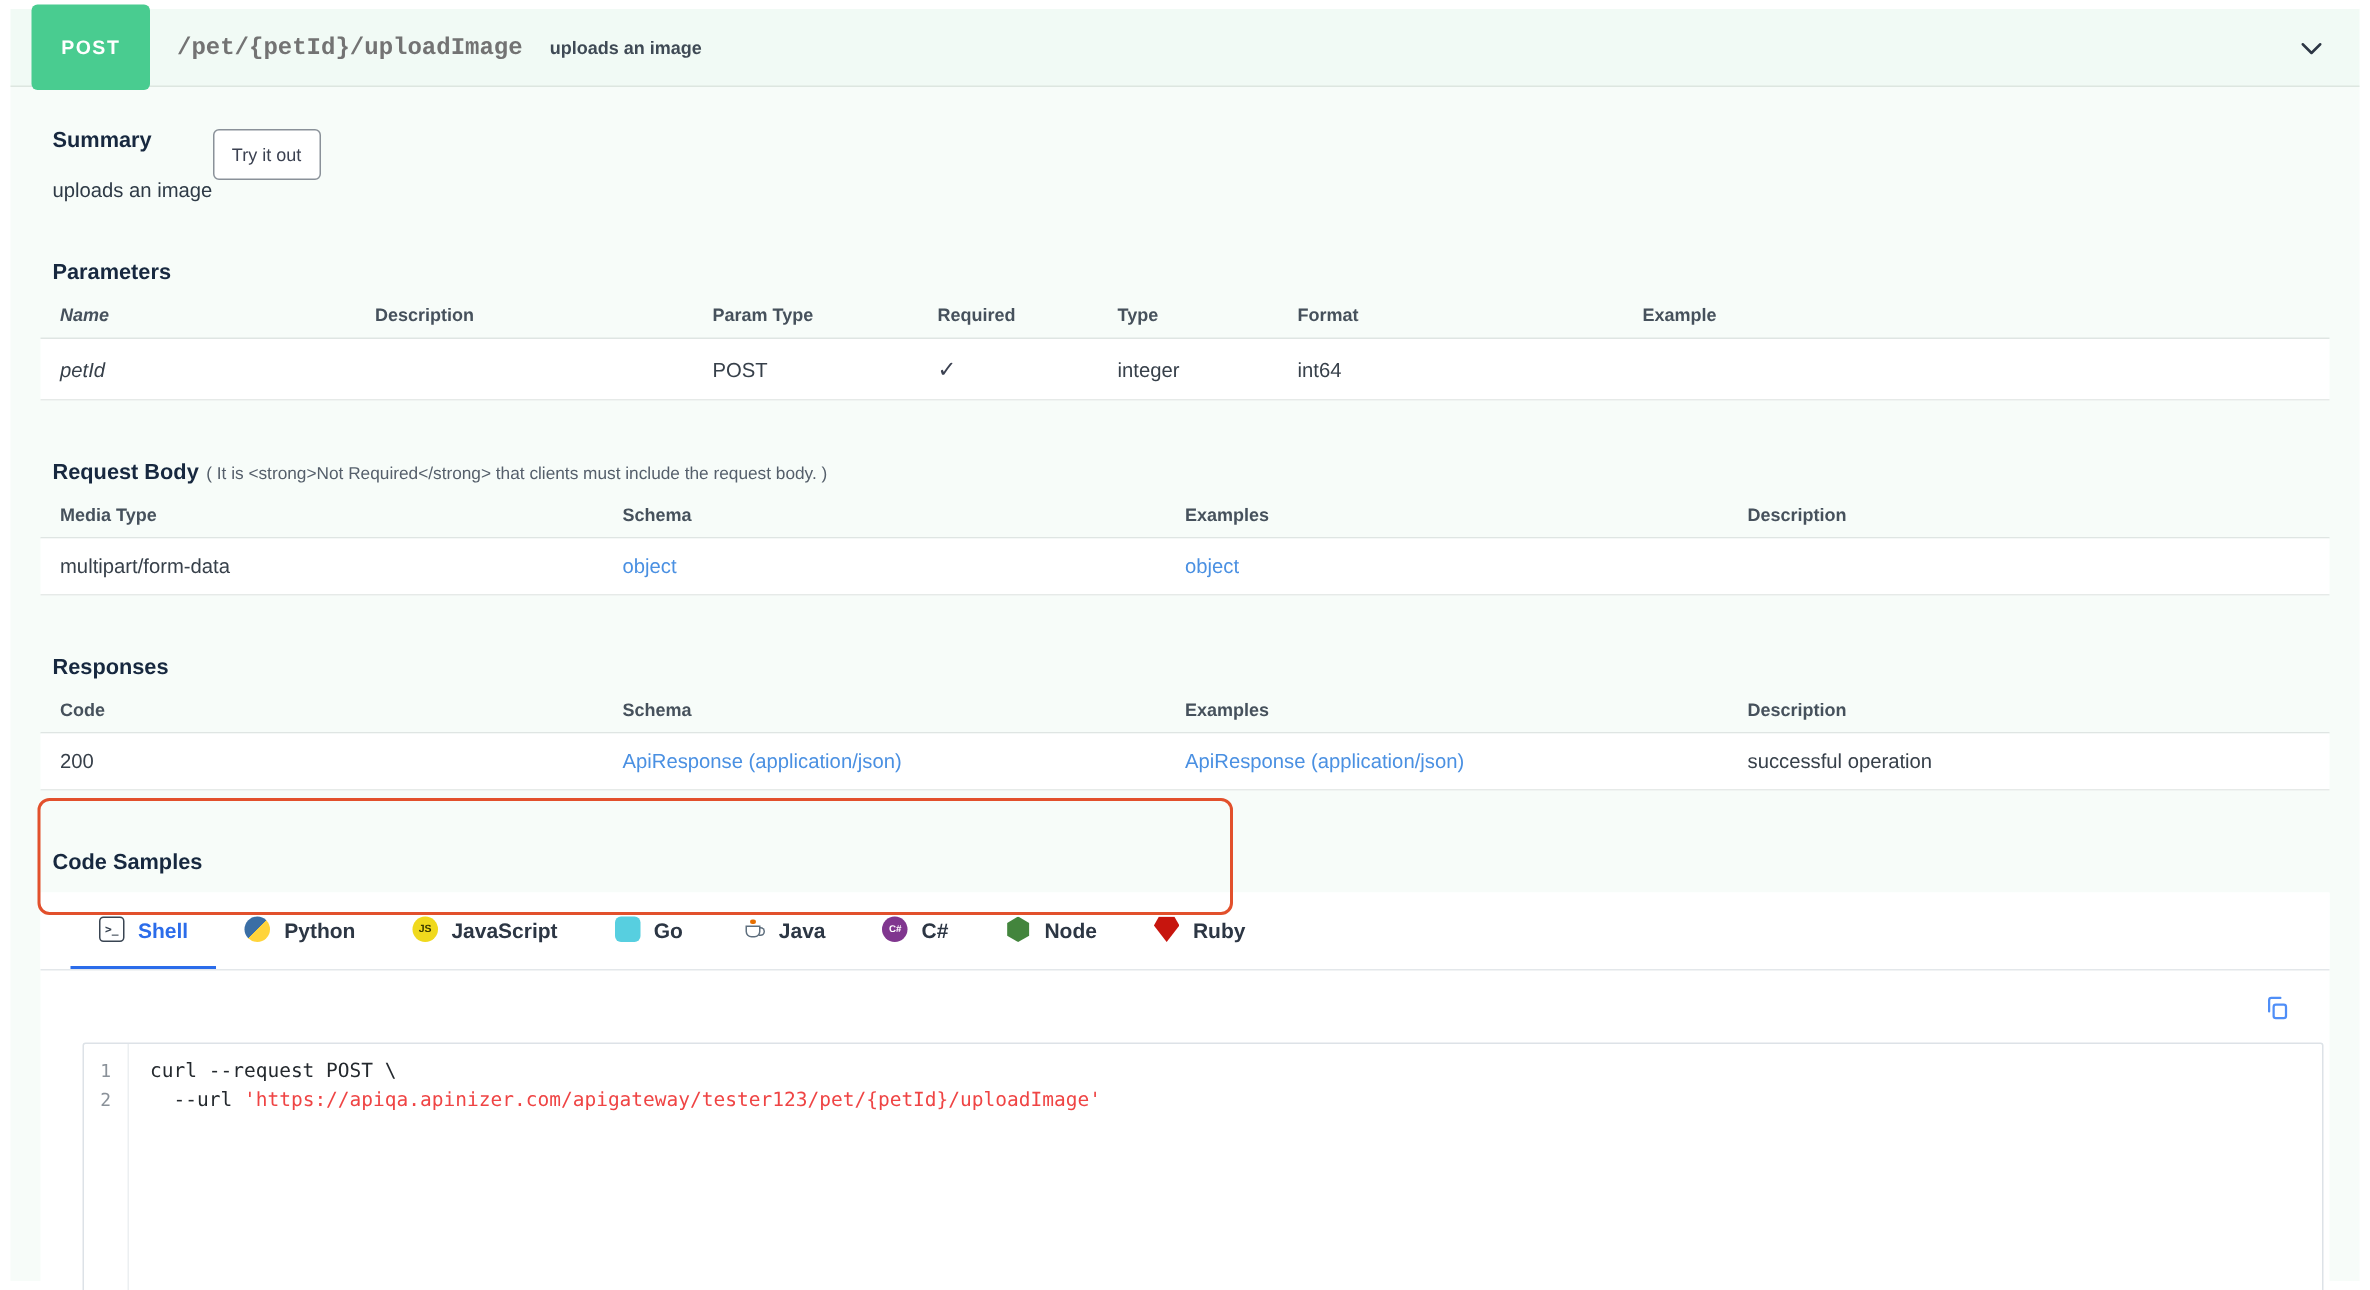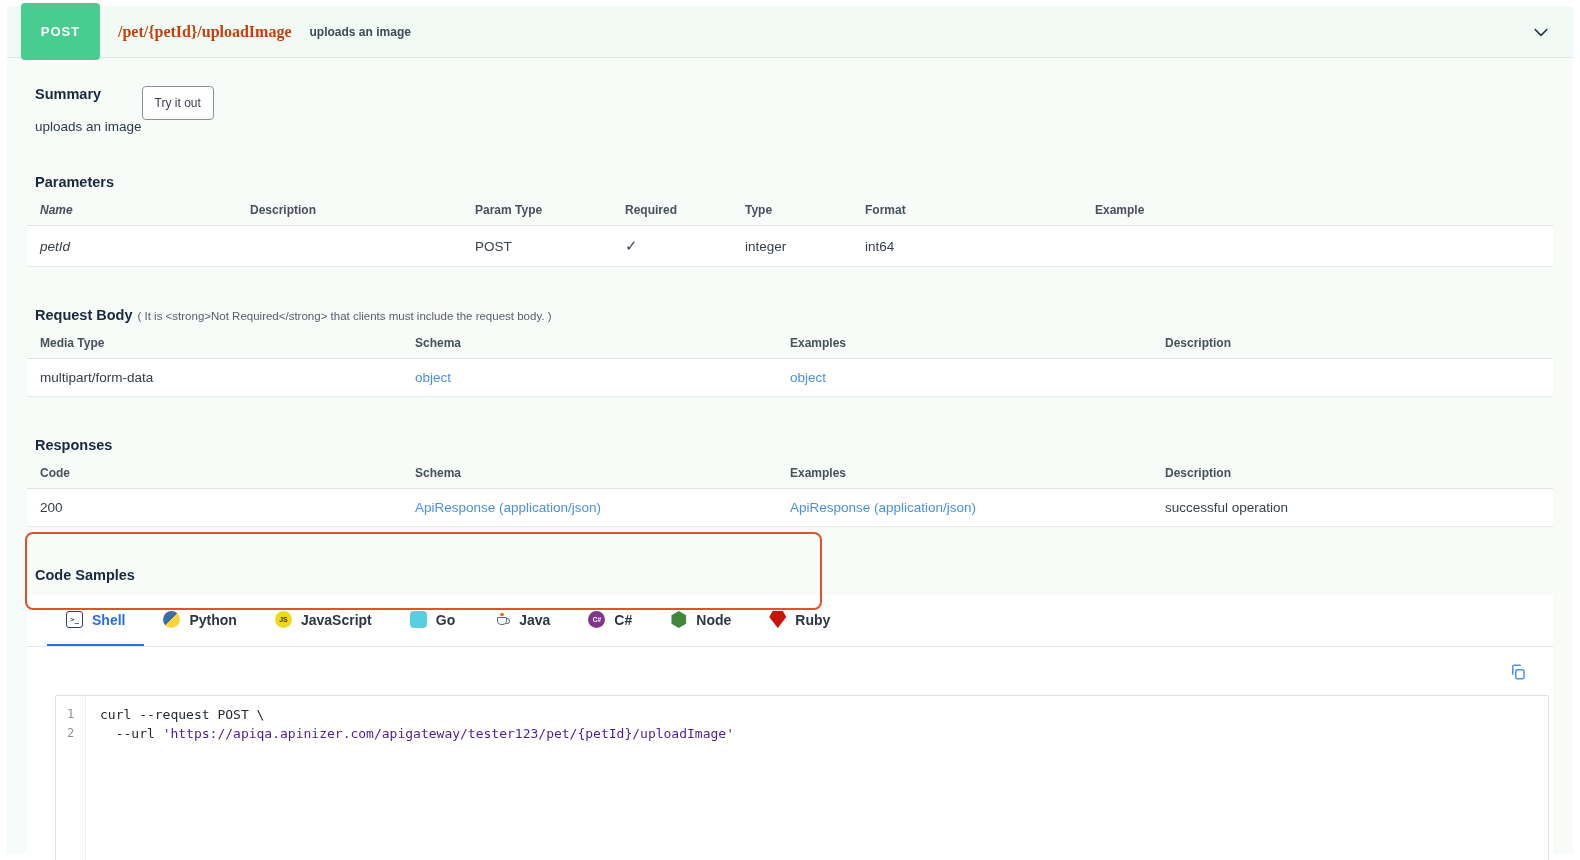--- a/index.html
+++ b/index.html
@@ -6,22 +6,22 @@
   html, body { width: 1580px; height: 860px; overflow: hidden; background: #ffffff;
     font-family: "Liberation Sans", sans-serif; color: #37404a; }
   body { padding: 6px 7px; }
   .page { position: relative; width: 1566px; height: 854px; }
 
   
   .op-header { display: flex; align-items: center; height: 52px; padding: 0 14px;
     background: #f1faf5; border-bottom: 1px solid #dde6e0; cursor: pointer; }
   .method-badge { background: #49cc90; color: #fff; font-weight: bold; font-size: 13px;
     letter-spacing: 1px; padding: 21px 0; width: 79px; text-align: center; border-radius: 4px; }
-  .op-path { margin-left: 18px; font-family: Liberation Serif, serif; font-weight: bold;
-    font-size: 16px; color: #c2410c; }
+  .op-path { margin-left: 18px; font-family: Liberation Mono, monospace; font-weight: bold;
+    font-size: 16px; color: #737373; }
   .op-desc { margin-left: 18px; font-size: 12px; color: #3f4a55; font-weight: 600; }
   .chevron { margin-left: auto; padding-right: 8px; display: flex; align-items: center; }
 
   
   .panel-body { background: #f7fcf9; padding: 16px 20px 0 20px; height: 796px; }
 
   .summary-row { display: flex; justify-content: flex-start; align-items: flex-start;
     padding: 12px 4px 0 8px; }
   .sec-heading { font-size: 14.5px; font-weight: bold; color: #17283f; }
   .summary-text { margin-top: 17px; font-size: 13.5px; color: #2e3a46; }
@@ -74,21 +74,21 @@
   .copy-row { display: flex; justify-content: flex-end; padding: 16px 26px 6px 0; }
   .copy-btn { cursor: pointer; line-height: 0; }
 
   .code-block { margin: 8px 4px 0 28px; border: 1px solid #dde2e7; border-radius: 2px;
     display: flex; min-height: 212px; background: #fff; }
   .gutter { width: 30px; border-right: 1px solid #eceff1; padding-top: 9px; text-align: center;
     font-family: "DejaVu Sans Mono", monospace; font-size: 12px; color: #8a9199; line-height: 19px; }
   .code-lines { padding: 9px 0 0 14px; font-family: "DejaVu Sans Mono", monospace; font-size: 13px;
     line-height: 19px; color: #24292e; }
   .code-line { white-space: pre; }
-  .code-string { color: #4c1d95; }
+  .code-string { color: #ef4444; }
 
   
   .annotation-box { position: absolute; left: 18px; top: 526px; width: 797px; height: 78px;
     border: 2px solid #e2502c; border-radius: 8px; pointer-events: none; z-index: 5; }
 </style>
 </head>
 <body>
 
 <div class="page">
 

